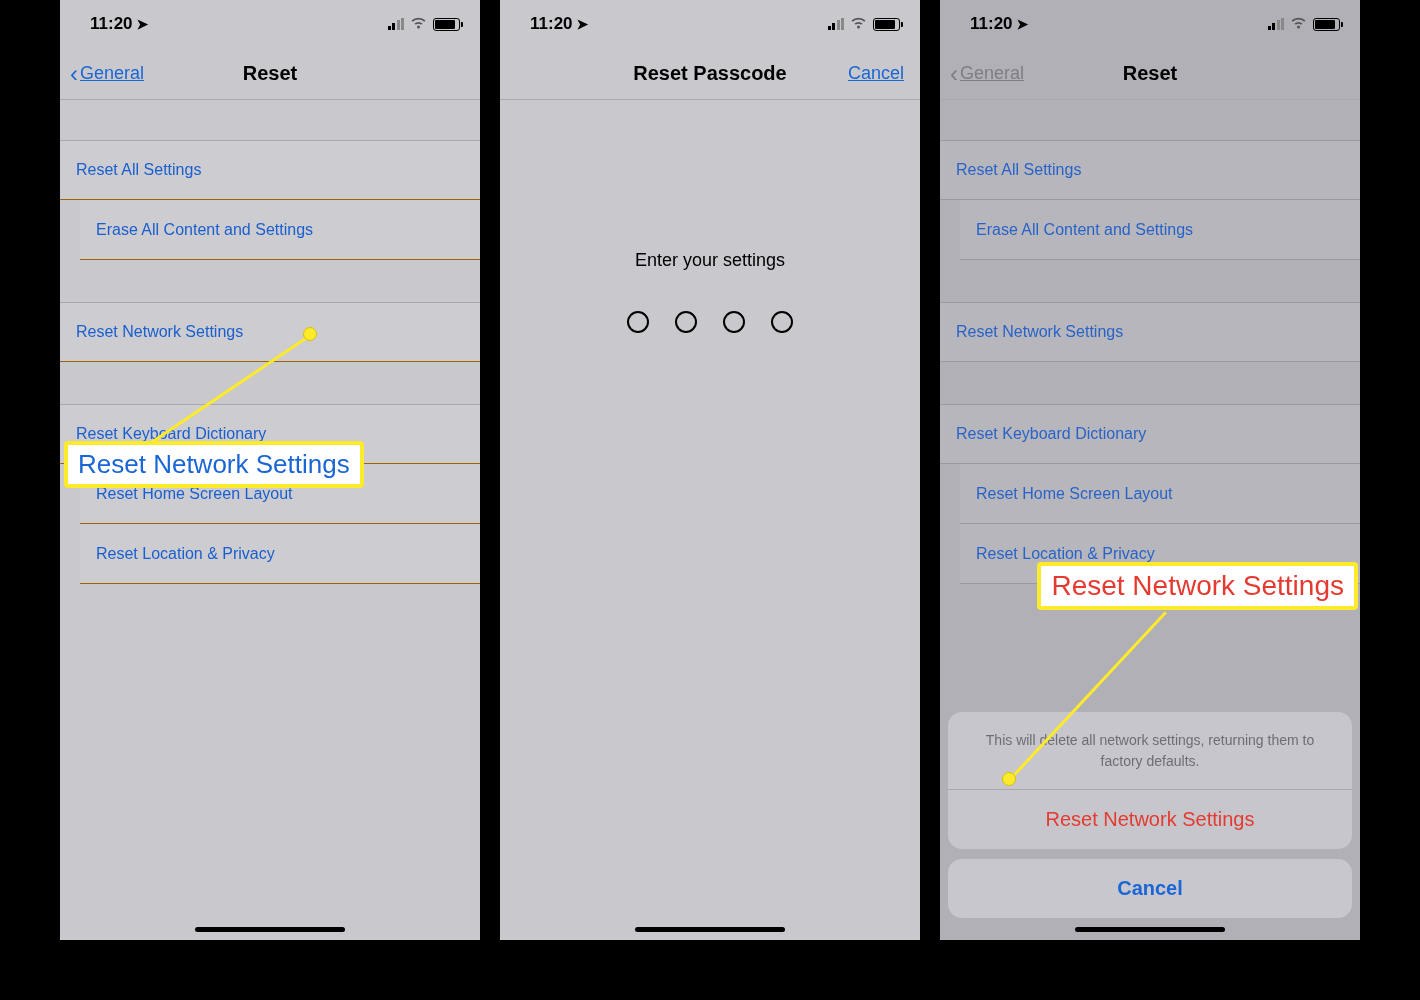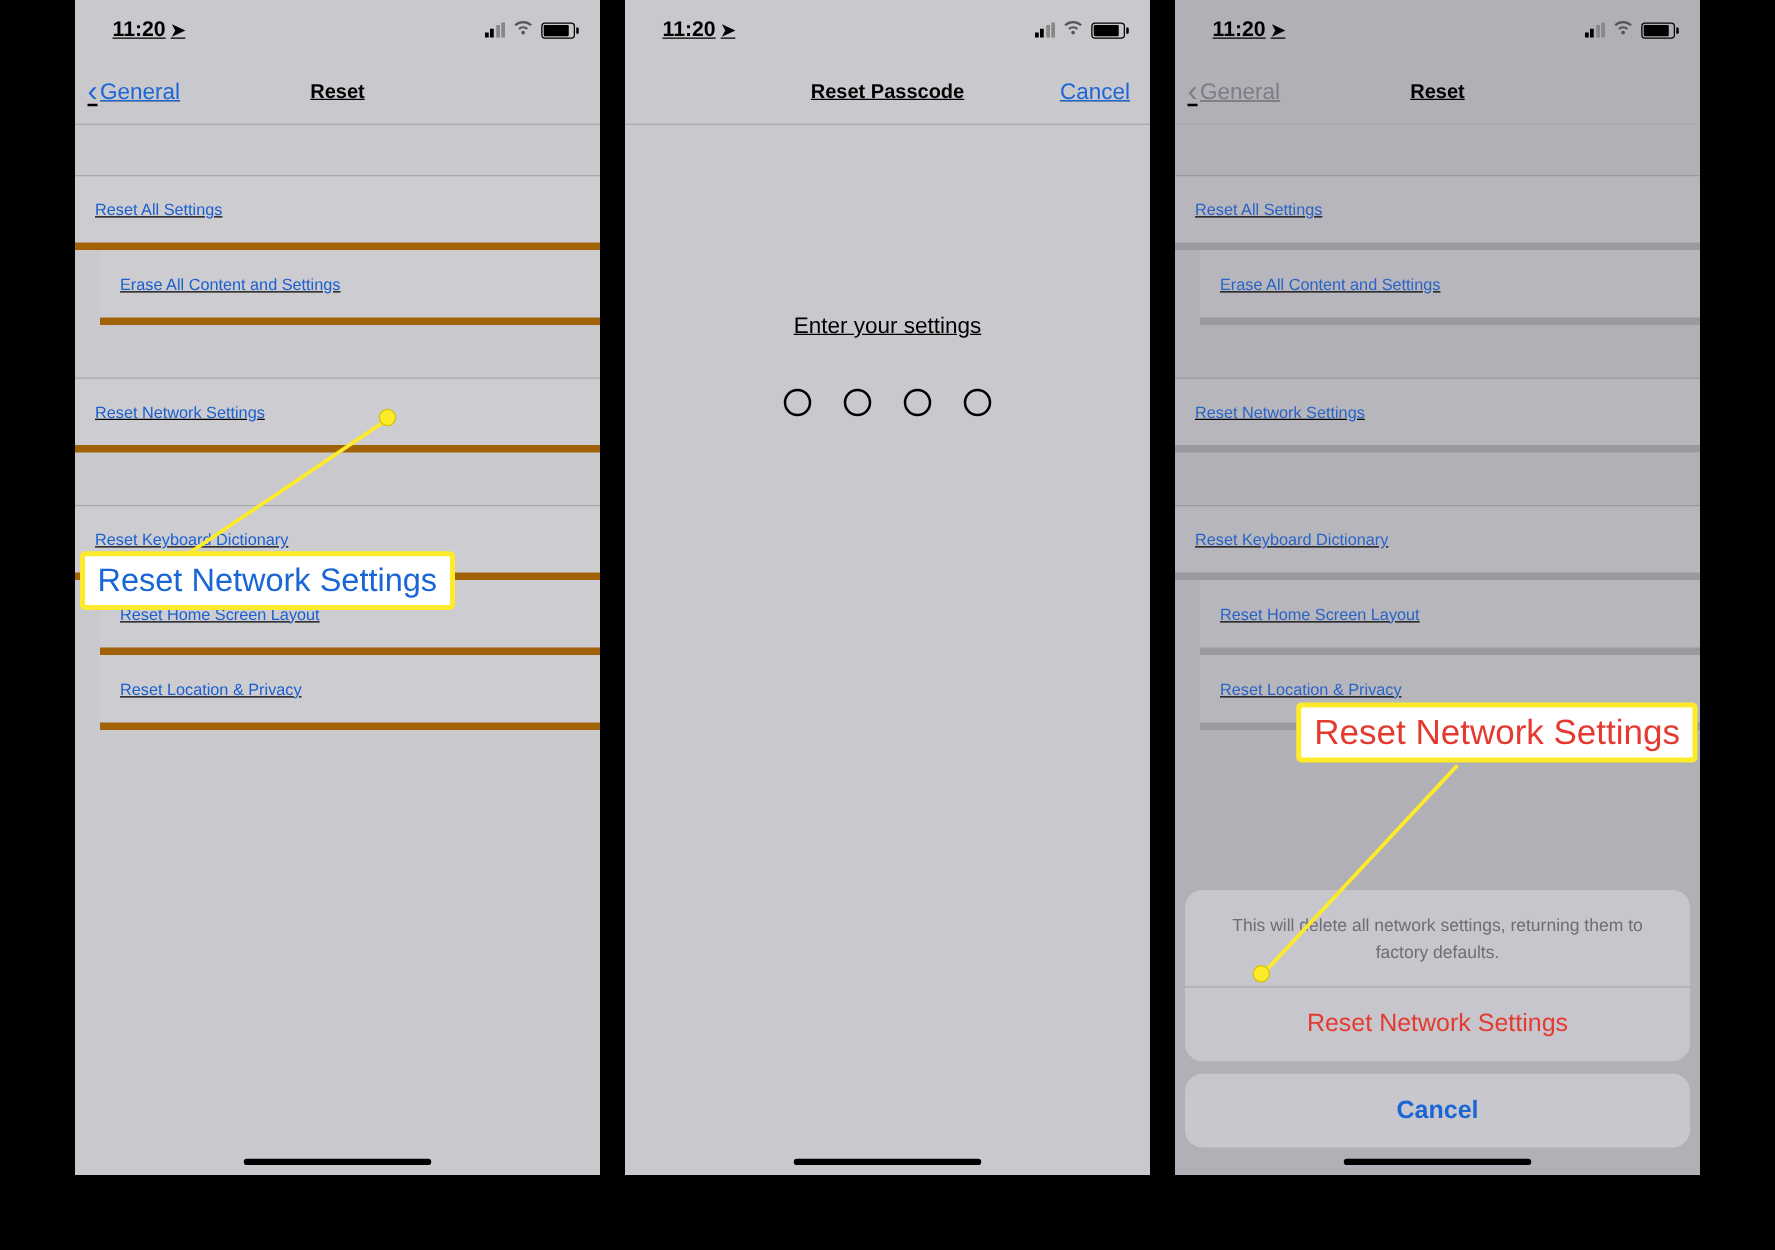--- a/index.html
+++ b/index.html
@@ -17,21 +17,20 @@
       display: flex;
       gap: 20px;
       padding: 0;
     }
     .phone {
       width: 420px;
       height: 940px;
       background: #c9c8cd;
       position: relative;
       overflow: hidden;
-      text-decoration: underline;
     }
     .phone.pass { background: #c9c8cd; }
     .phone.dim { background: #b1b0b6; }
     .status-bar {
       height: 48px;
       display: flex;
       align-items: center;
       justify-content: space-between;
       padding: 0 20px 0 30px;
       font-weight: 600;
@@ -56,40 +55,40 @@
 
     .nav-bar {
       height: 52px;
       display: flex;
       align-items: center;
       justify-content: space-between;
       padding: 0 10px;
       border-bottom: 1px solid #a9a8ad;
     }
     .nav-left { display:flex; align-items:center; min-width:110px; }
-    .nav-center { font-size: 16px; font-weight: 600; color: #000; text-align:center; flex:1;}
+    .nav-center { font-size: 20px; font-weight: 600; color: #000; text-align:center; flex:1;}
     .nav-right { min-width:110px; text-align:right; padding-right:6px; }
     .back-link { color:#1a66d6; text-decoration: underline; font-size:18px; }
     .back-link.dim-link { color:#7d7d85; }
     .chevron { font-size:24px; color:#1a66d6; margin-right:2px; font-weight:300;}
     .chevron.dim-chevron{ color:#7d7d85;}
     .cancel-link { color:#1a66d6; text-decoration: underline; font-size:18px; }
 
     .list-gap { height: 40px; }
     .list-gap-sm { height: 42px; }
     .row {
       height: 60px;
       display:flex;
       align-items:center;
       padding: 0 16px;
       border-top:1px solid #a9a8ad;
-      border-bottom:6px solid #a16207;
+      border-bottom:1px solid #a16207;
       background: #cdccd1;
       color:#1a5fce;
-      font-size: 13px;
+      font-size: 16px;
       position:relative;
     }
     .phone.dim .row { background:#b7b6bc; color:#2863c7; border-color:#9a99a0;}
     .row + .row { border-top: none; margin-left: 20px; }
     
     .passcode-body { padding-top: 150px; text-align:center; }
     .passcode-prompt { font-size: 18px; color:#000; margin-bottom: 40px; }
     .pin-dots { display:flex; justify-content:center; gap: 26px; }
     .pin-dot { width: 22px; height:22px; border:2px solid #000; border-radius:50%; }
 

